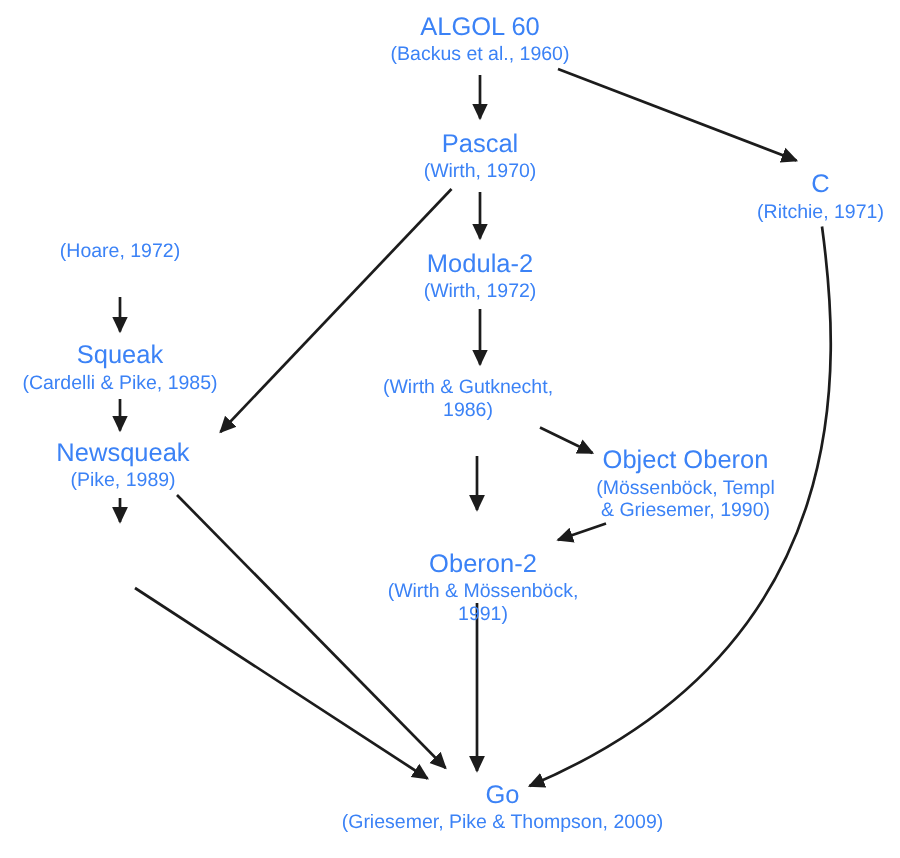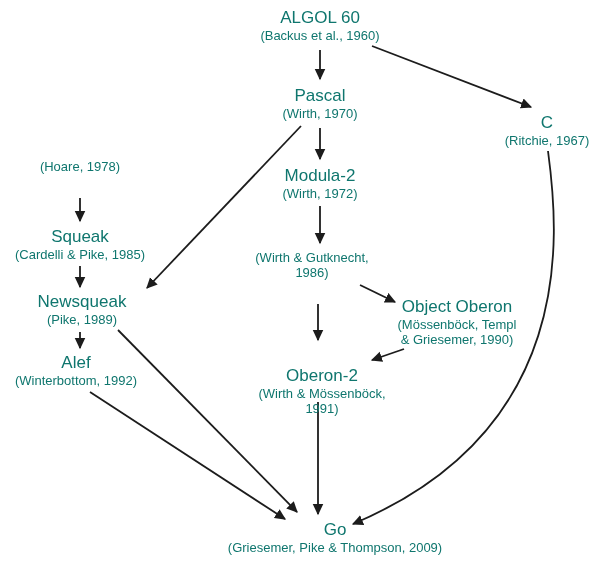--- a/index.html
+++ b/index.html
@@ -2,21 +2,21 @@
 <html><head>
 <meta charset="utf-8">
 <style>
   html, body { margin: 0; padding: 0; background: #ffffff; }
   .canvas {
     position: relative;
     width: 600px;
     height: 572px;
     background: #ffffff;
     font-family: "Liberation Sans", sans-serif;
-    color: #0f766e;
+    color: #3b82f6;
     overflow: hidden;
   }
   svg.arrows { position: absolute; left: 0; top: 0; }
   svg.arrows path.edge { fill: none; stroke: #1c1c1c; stroke-width: 1.8; }
   .node { position: absolute; text-align: center; }
   .node-title { font-size: 17px; line-height: 20px; white-space: pre; }
   .node-citation { font-size: 13px; line-height: 15px; white-space: pre; }
 </style>
 </head>
 <body>
@@ -51,21 +51,21 @@
     <div class="node-citation">(Backus et al., 1960)</div>
   </div>
 
   <div class="node" style="left:260px; top:86px; width:120px">
     <div class="node-title">Pascal</div>
     <div class="node-citation">(Wirth, 1970)</div>
   </div>
 
   <div class="node" style="left:497px; top:113px; width:100px">
     <div class="node-title">C</div>
-    <div class="node-citation">(Ritchie, 1967)</div>
+    <div class="node-citation">(Ritchie, 1971)</div>
   </div>
 
   <div class="node" style="left:260px; top:166px; width:120px">
     <div class="node-title">Modula-2</div>
     <div class="node-citation">(Wirth, 1972)</div>
   </div>
 
   <div class="node" style="left:237px; top:250px; width:150px">
     <div class="node-citation">(Wirth &amp; Gutknecht,
 1986)</div>
@@ -77,36 +77,32 @@
 &amp; Griesemer, 1990)</div>
   </div>
 
   <div class="node" style="left:247px; top:366px; width:150px">
     <div class="node-title">Oberon-2</div>
     <div class="node-citation">(Wirth &amp; Mössenböck,
 1991)</div>
   </div>
 
   <div class="node" style="left:10px; top:159px; width:140px">
-    <div class="node-citation">(Hoare, 1978)</div>
+    <div class="node-citation">(Hoare, 1972)</div>
   </div>
 
   <div class="node" style="left:5px; top:227px; width:150px">
     <div class="node-title">Squeak</div>
     <div class="node-citation">(Cardelli &amp; Pike, 1985)</div>
   </div>
 
   <div class="node" style="left:7px; top:292px; width:150px">
     <div class="node-title">Newsqueak</div>
     <div class="node-citation">(Pike, 1989)</div>
   </div>
 
-  <div class="node" style="left:1px; top:353px; width:150px">
-    <div class="node-title">Alef</div>
-    <div class="node-citation">(Winterbottom, 1992)</div>
-  </div>
 
   <div class="node" style="left:215px; top:520px; width:240px">
     <div class="node-title">Go</div>
     <div class="node-citation">(Griesemer, Pike &amp; Thompson, 2009)</div>
   </div>
 
 </div>
 
 </body></html>

